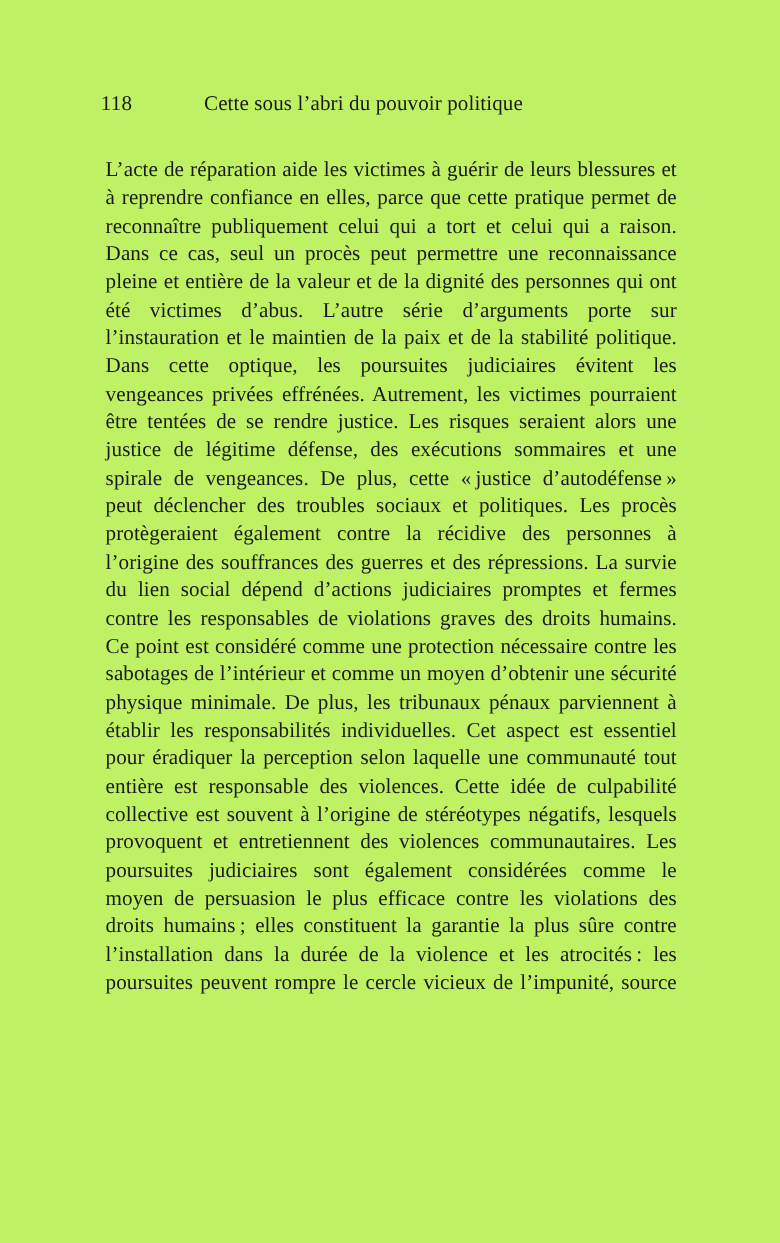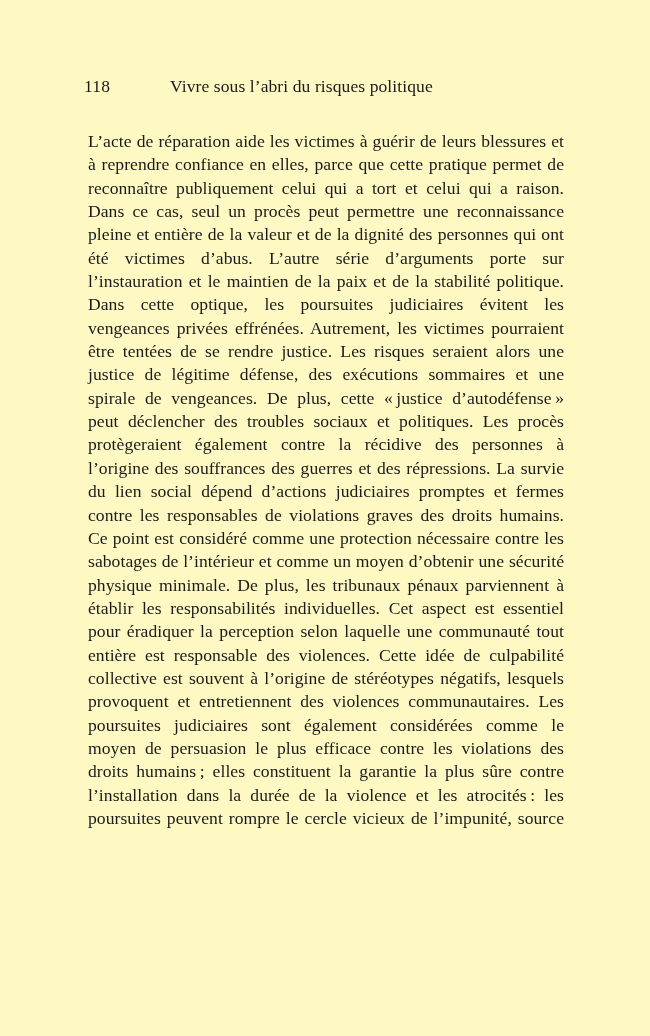--- a/index.html
+++ b/index.html
@@ -4,21 +4,21 @@
 <style>
   html, body {
     margin: 0;
     padding: 0;
     background: #ffffff;
   }
   .page {
     position: relative;
     width: 650px;
     height: 1036px;
-    background: #fef9c3;
+    background: #bef264;
     overflow: hidden;
     font-family: "Liberation Serif", "DejaVu Serif", serif;
     color: #1a1a1a;
     -webkit-font-smoothing: antialiased;
   }
 
   
   .running-head {
     position: absolute;
     left: 84px;
@@ -68,20 +68,20 @@
     width: 100%;
   }
 </style>
 </head>
 <body>
 
 <div class="page">
 
   <div class="running-head">
     <span class="folio">118</span>
-    <span class="head-title">Vivre sous l’abri du risques politique</span>
+    <span class="head-title">Cette sous l’abri du pouvoir politique</span>
   </div>
 
   <div class="textblock">
     <p class="para">L’acte de réparation aide les victimes à guérir de leurs blessures et à reprendre confiance en elles, parce que cette pratique permet de reconnaître publiquement celui qui a tort et celui qui a raison. Dans ce cas, seul un procès peut permettre une reconnaissance pleine et entière de la valeur et de la dignité des personnes qui ont été victimes d’abus. L’autre série d’arguments porte sur l’instauration et le maintien de la paix et de la stabilité politique. Dans cette optique, les poursuites judiciaires évitent les vengeances privées effrénées. Autrement, les victimes pourraient être tentées de se rendre justice. Les risques seraient alors une justice de légitime défense, des exécutions sommaires et une spirale de vengeances. De plus, cette « justice d’autodéfense » peut déclencher des troubles sociaux et politiques. Les procès protègeraient également contre la récidive des personnes à l’origine des souffrances des guerres et des répressions. La survie du lien social dépend d’actions judiciaires promptes et fermes contre les responsables de violations graves des droits humains. Ce point est considéré comme une protection nécessaire contre les sabotages de l’intérieur et comme un moyen d’obtenir une sécurité physique minimale. De plus, les tribunaux pénaux parviennent à établir les responsabilités individuelles. Cet aspect est essentiel pour éradiquer la perception selon laquelle une communauté tout entière est responsable des violences. Cette idée de culpabilité collective est souvent à l’origine de stéréotypes négatifs, lesquels provoquent et entretiennent des violences communautaires. Les poursuites judiciaires sont également considérées comme le moyen de persuasion le plus efficace contre les violations des droits humains ; elles constituent la garantie la plus sûre contre l’installation dans la durée de la violence et les atrocités : les poursuites peuvent rompre le cercle vicieux de l’impunité, source</p>
   </div>
 
 </div>
 
 </body></html>

